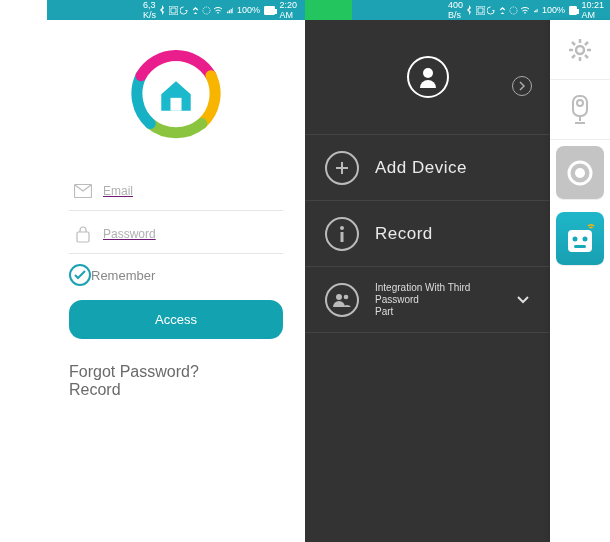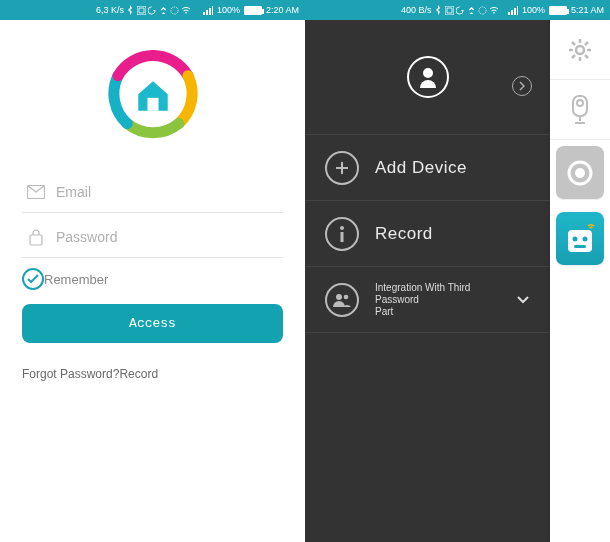--- a/index.html
+++ b/index.html
@@ -15,20 +15,21 @@
     display: flex;
     width: 610px;
     height: 542px;
   }
   .screen {
     width: 305px;
     height: 542px;
     position: relative;
     display: flex;
     flex-direction: column;
+    padding-left: 47px;
   }
   
   .statusbar {
     height: 20px;
     background: #1da2b4;
     color: #fff;
     font-size: 9px;
     display: flex;
     align-items: center;
     justify-content: flex-end;
@@ -67,24 +68,25 @@
   .field-row .field-icon {
     width: 28px;
     display: flex;
     justify-content: center;
     color: #b8b8b8;
   }
   .field-row input {
     border: none;
     outline: none;
     flex: 1;
-    font-size: 14px;
-    color: #ec4899;
+    font-size: 12px;
+    color: #701a75;
     padding: 4px 0 4px 6px;
     background: transparent;
+    text-decoration: underline;
   }
   .field-row input::placeholder { color: #b0b0b0; }
   .remember-row {
     display: flex;
     align-items: center;
     margin: 10px 0 14px 0;
   }
   .check-circle {
     width: 22px; height: 22px;
     border: 2px solid #1da2b4;
@@ -92,32 +94,32 @@
     display: flex; align-items: center; justify-content: center;
     cursor: pointer;
   }
   .check-circle svg { display: block; }
   .remember-label { font-size: 13px; color: #888; }
   .access-btn {
     width: 100%;
     background: #13a3b0;
     color: #fff;
     border: none;
-    border-radius: 8px;
+    border-radius: 13px;
     padding: 12px 0;
     font-size: 13px;
     cursor: pointer;
-    font-family: Liberation Mono, monospace;
   }
   .links-row {
     display: flex;
-    justify-content: flex-start;
+    justify-content: center;
     margin-top: 24px;
-    font-size: 12px;
+    font-size: 16px;
     color: #6a6a6a;
+    flex-direction: column;
   }
   .links-row span { cursor: pointer; }
   
   .right-screen { background: #22c55e; position: relative; }
   .dark-panel {
     position: absolute;
     left: 0; top: 20px;
     width: 245px;
     height: 522px;
     background: #333333;
@@ -327,21 +329,21 @@
           <svg width="10" height="9" viewBox="0 0 10 9">
               <path fill="none" stroke="#fff" stroke-width="1" d="M1 3a6 6 0 0 1 8 0M2.5 5a4 4 0 0 1 5 0M4 7a2 2 0 0 1 2 0"></path>
             </svg>
         </span>
       </div>
       <svg width="10" height="9" viewBox="0 0 10 9">
           <path fill="#fff" d="M0 9h2V6H0zM3 9h2V4H3zM6 9h2V2H6zM9 9h1V0h-1z"></path>
         </svg>
       <span>100%</span>
       <span class="battery"></span>
-      <span>5:21 AM</span>
+      <span>10:21 AM</span>
     </div>
 
     <div class="dark-panel">
       <div class="profile-section">
         <span class="avatar-circle">
           <svg width="20" height="22" viewBox="0 0 20 22">
               <circle cx="10" cy="7" r="5" fill="#fff"></circle>
               <path d="M2 22a8 8 0 0 1 16 0z" fill="#fff"></path>
             </svg>
         </span>

